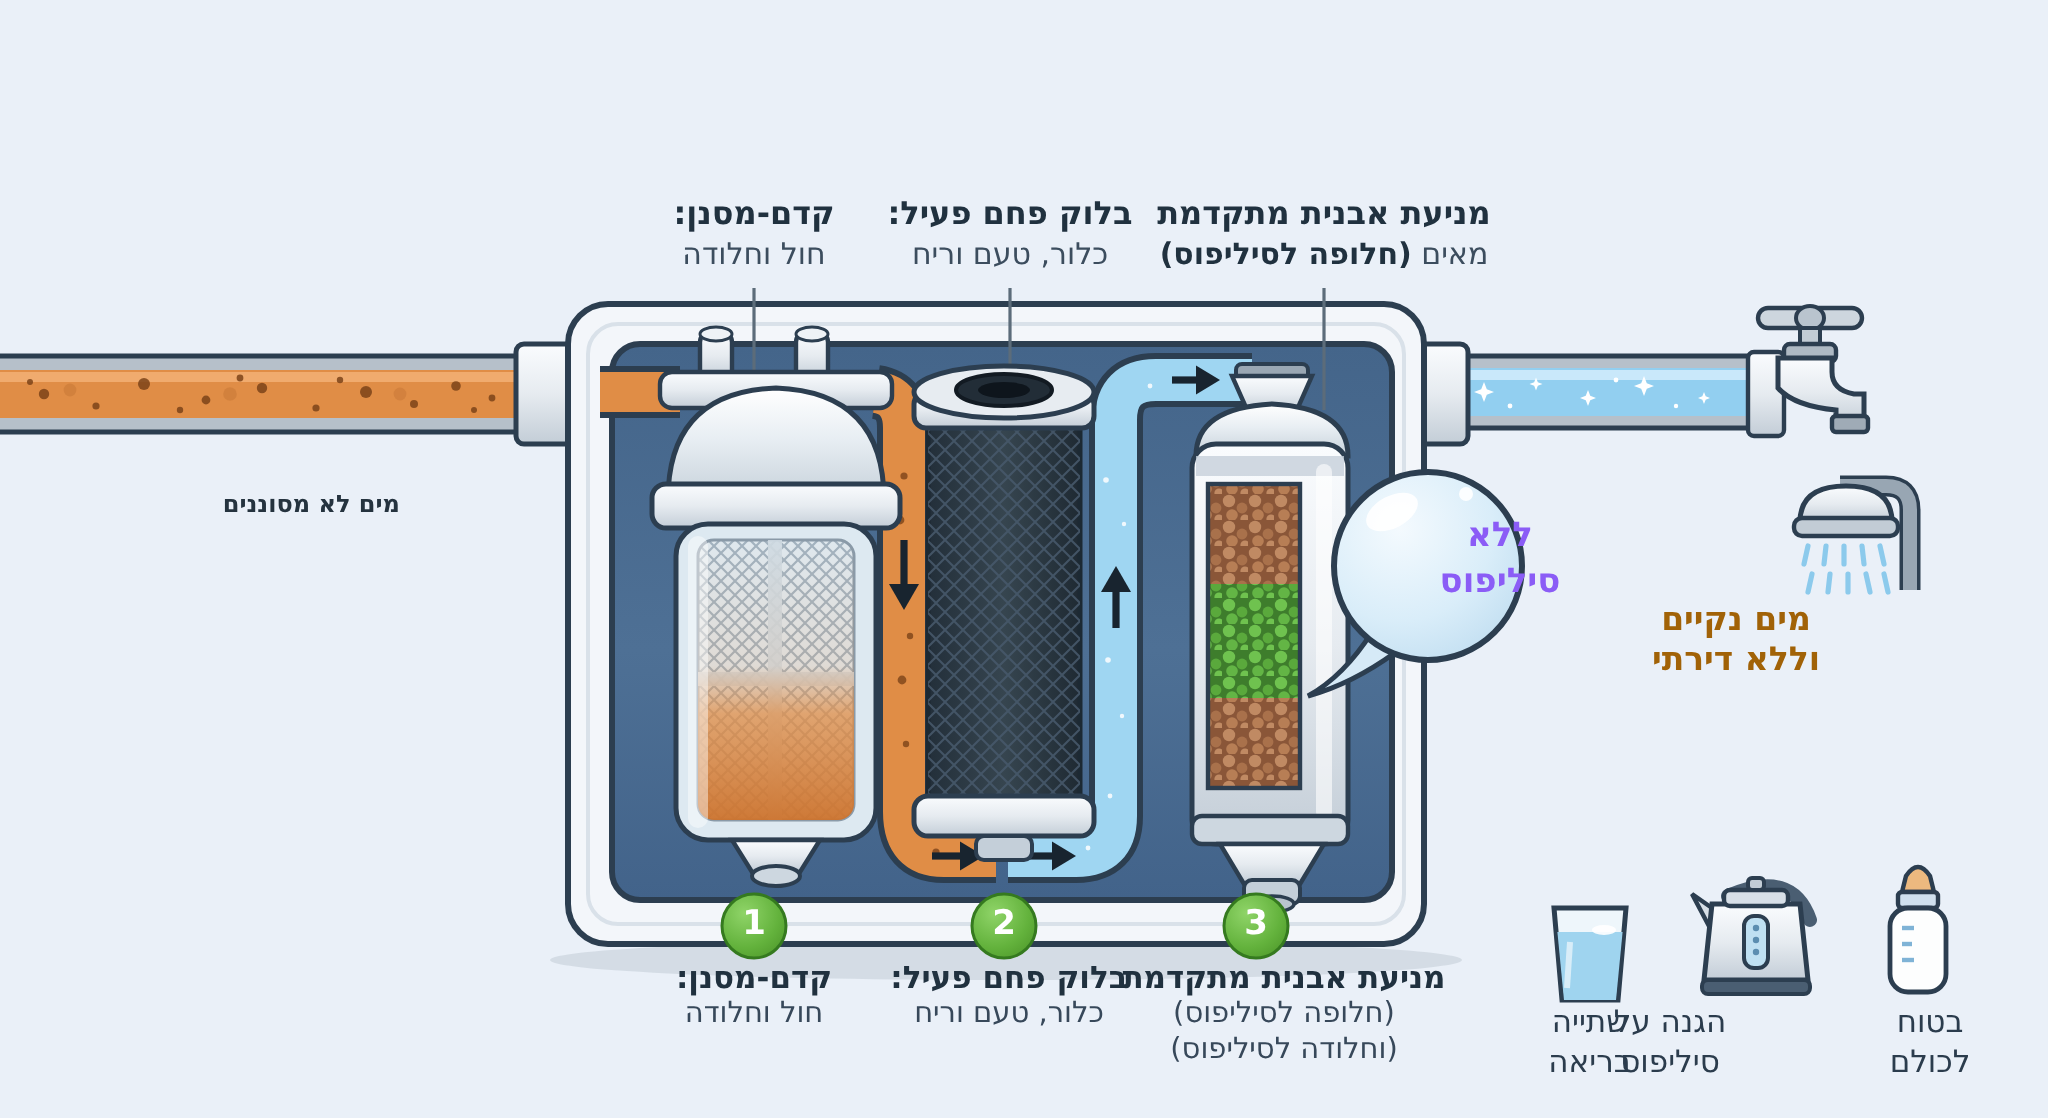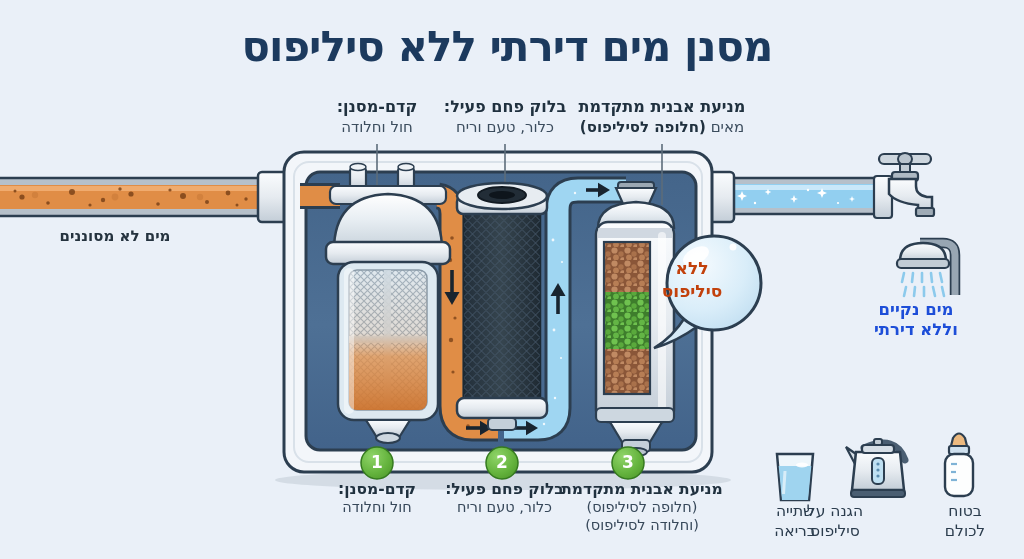--- a/index.html
+++ b/index.html
@@ -8,32 +8,32 @@
   .stage svg{position:absolute;inset:0;}
   .txt{position:absolute;color:#243647;}
   .title{top:22px;left:0;width:1014px;text-align:center;font-size:42px;font-weight:bold;
          color:#1c3a5e;letter-spacing:-1px;}
   .toplbl{top:97px;text-align:center;font-size:15px;line-height:20px;color:#3c4d5e;}
   .toplbl .b{font-weight:bold;font-size:16px;color:#20313f;display:block;}
   .tl1{left:302px;width:150px;}
   .tl2{left:425px;width:160px;}
   .tl3{left:562px;width:200px;}
   .inb{font-weight:bold;color:#20313f;}
-  .unfiltered{left:30px;top:227px;width:170px;text-align:center;font-size:15px;font-weight:bold;color:#25333f;}
-  .bubbletxt{left:646px;top:257px;width:92px;text-align:center;font-size:17px;line-height:23px;
-             font-weight:bold;color:#c2410c;}
+  .unfiltered{left:30px;top:245px;width:170px;font-size:12px;font-weight:bold;color:#25333f;}
+  .bubbletxt{left:704px;top:257px;width:92px;text-align:center;font-size:17px;line-height:23px;
+             font-weight:bold;color:#8b5cf6;}
   .stepnum{position:absolute;width:32px;text-align:center;font-size:17px;font-weight:bold;color:#ffffff;top:452px;}
   .sn1{left:361px;} .sn2{left:486px;} .sn3{left:612px;}
   .steplbl{top:480px;text-align:center;font-size:14.5px;line-height:18px;color:#37485a;}
   .steplbl .b{font-weight:bold;font-size:15.5px;color:#20313f;display:block;}
   .sl1{left:302px;width:150px;}
   .sl2{left:427px;width:155px;}
   .sl3{left:557px;width:170px;}
-  .cleanlbl{left:852px;top:300px;width:128px;text-align:center;font-size:16.5px;font-weight:bold;
-            line-height:20px;color:#1d4ed8;}
+  .cleanlbl{left:804px;top:300px;width:128px;text-align:center;font-size:16.5px;font-weight:bold;
+            line-height:20px;color:#a16207;}
   .benlbl{top:502px;text-align:center;font-size:15.5px;line-height:19.5px;color:#2b3c4d;}
   .bl1{left:758px;width:74px;} .bl2{left:796px;width:78px;} .bl3{left:928px;width:74px;}
 </style>
 </head>
 <body>
 
 <div class="stage">
 
 <svg width="1024" height="559" viewBox="0 0 1024 559">
   <defs>
@@ -312,21 +312,20 @@
     <rect x="-10" y="12" width="20" height="8" rx="2" fill="#cfe0ee" stroke="#2c3e50" stroke-width="2.2"></rect>
     <rect x="-14" y="20" width="28" height="42" rx="9" fill="#fdfefe" stroke="#2c3e50" stroke-width="2.4"></rect>
     <g stroke="#7fb3d6" stroke-width="2.2">
       <path d="M-8 30 H -2"></path>
           <path d="M-8 38 H -3"></path>
           <path d="M-8 46 H -2"></path>
     </g>
   </g>
 </svg>
 
-<div class="txt title">מסנן מים דירתי ללא סיליפוס</div>
 
 <div class="txt toplbl tl1">
   <span class="b">קדם-מסנן:</span>
   <span>חול וחלודה</span>
 </div>
 <div class="txt toplbl tl2">
   <span class="b">בלוק פחם פעיל:</span>
   <span>כלור, טעם וריח</span>
 </div>
 <div class="txt toplbl tl3">

